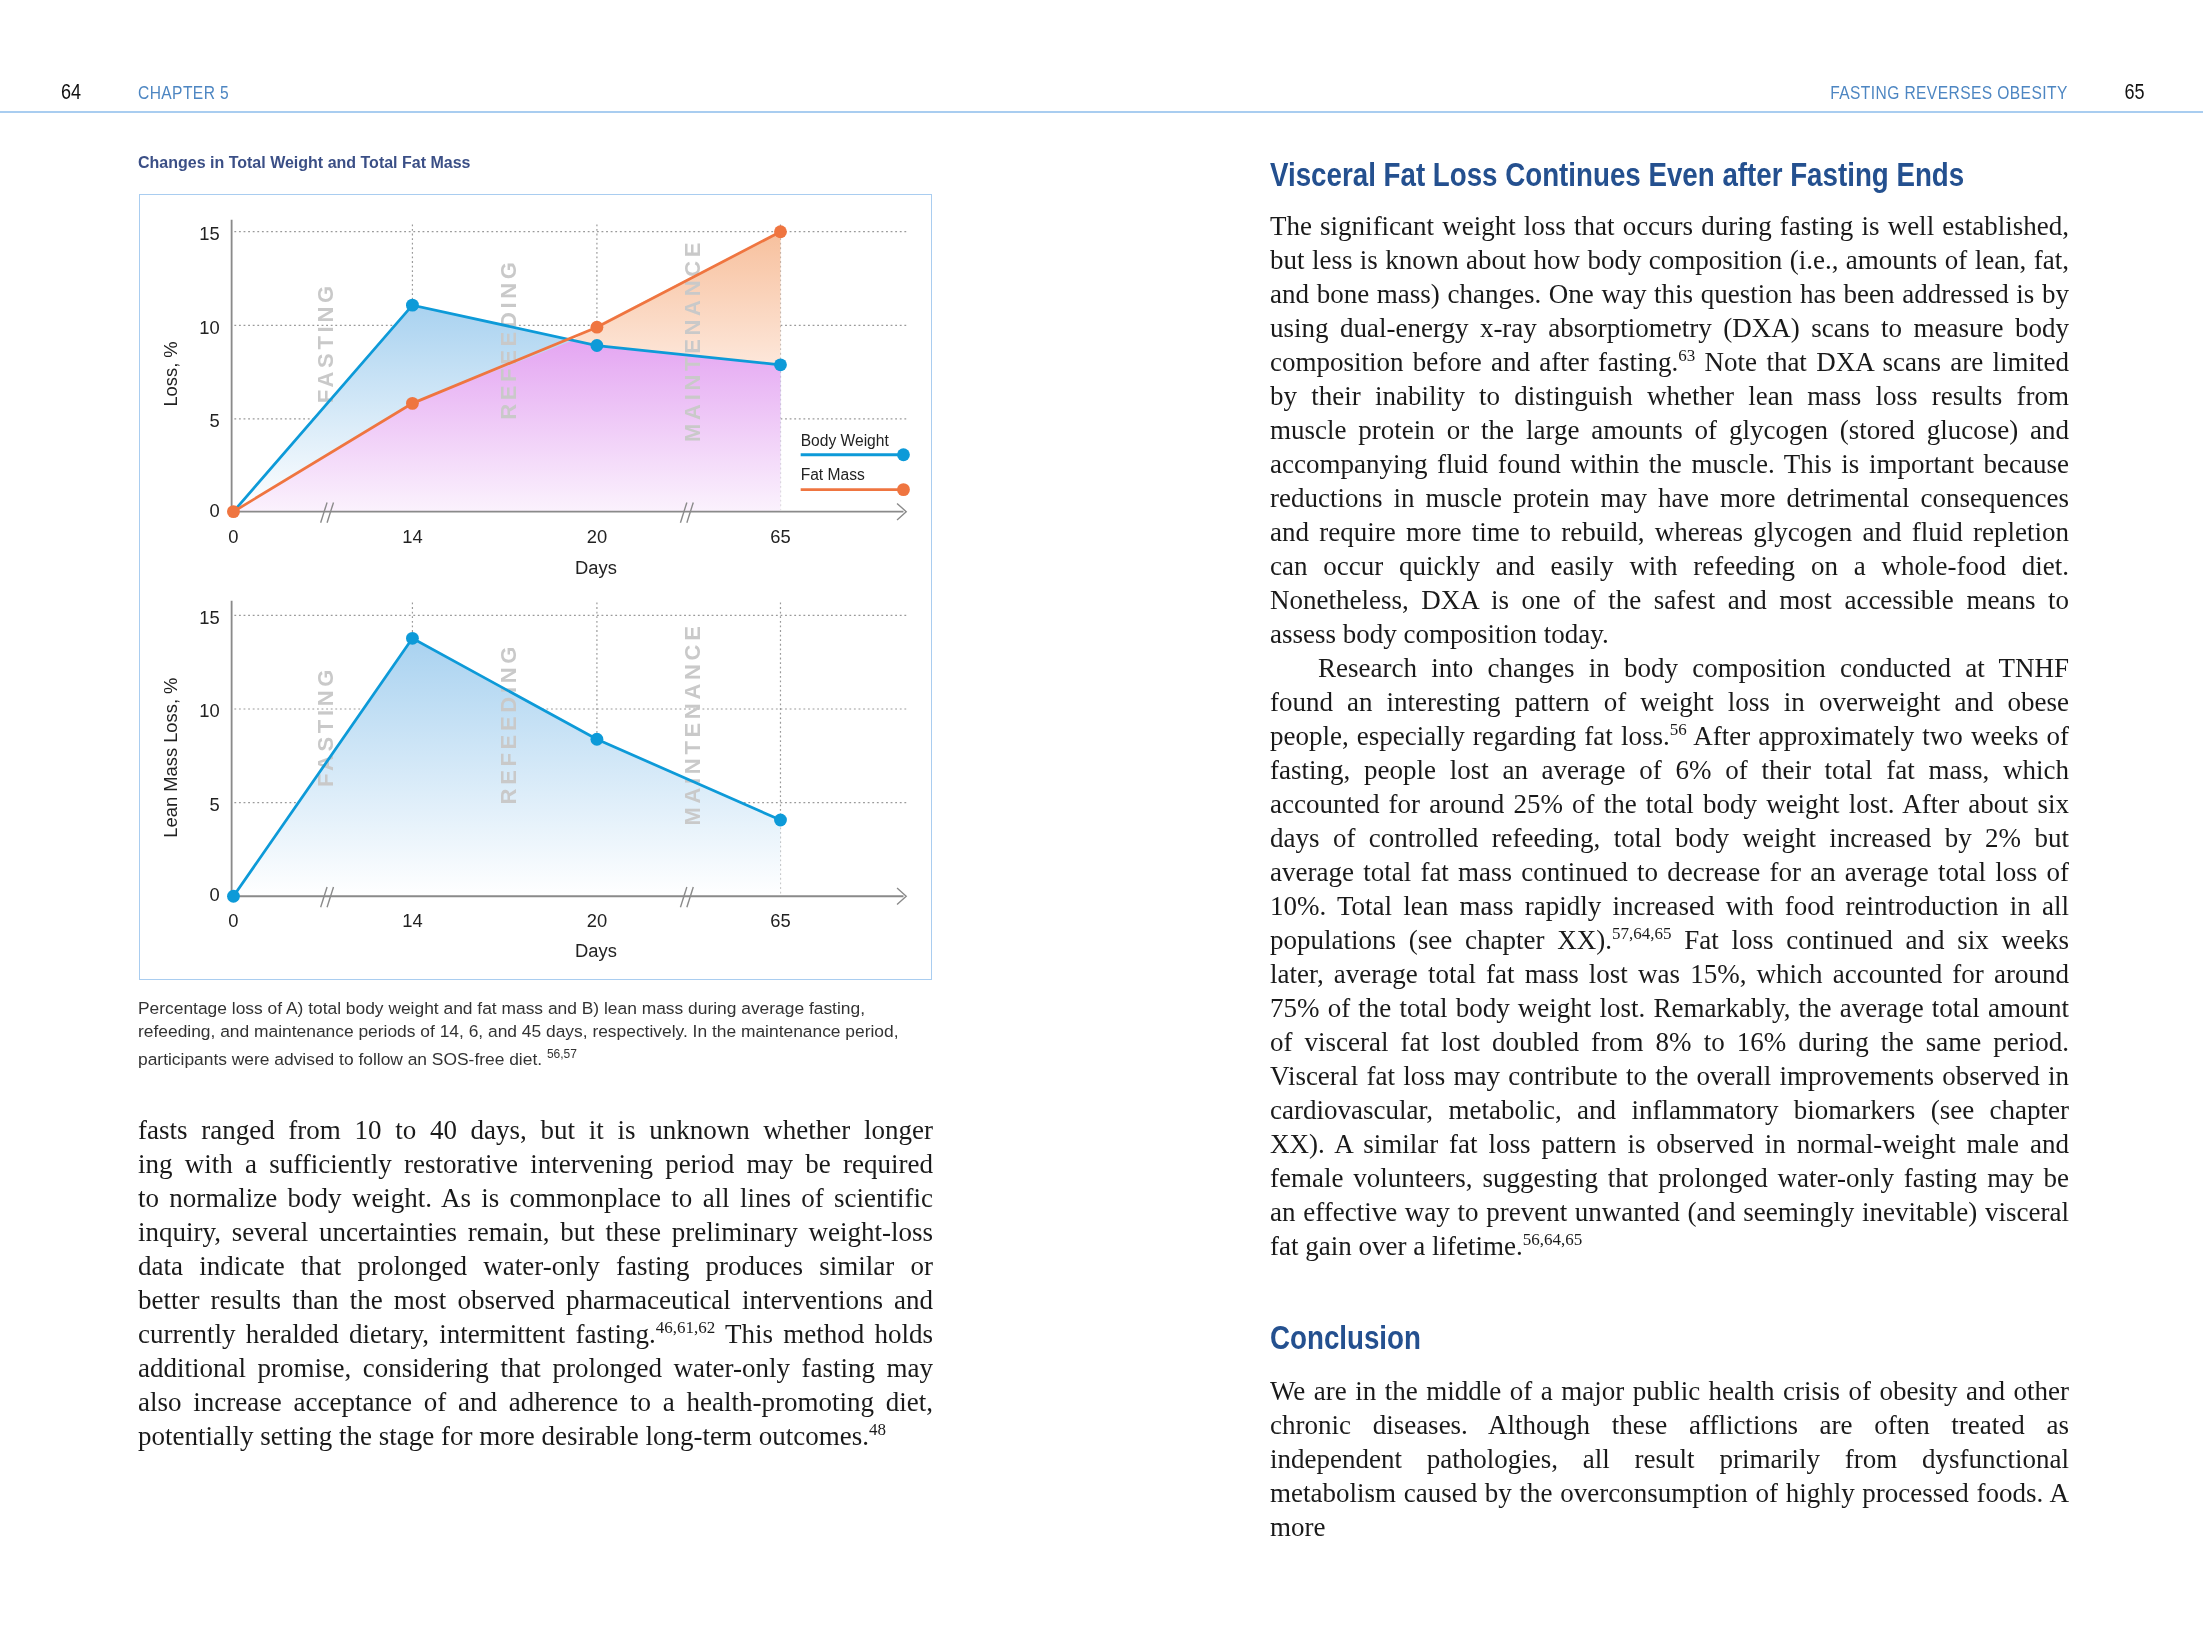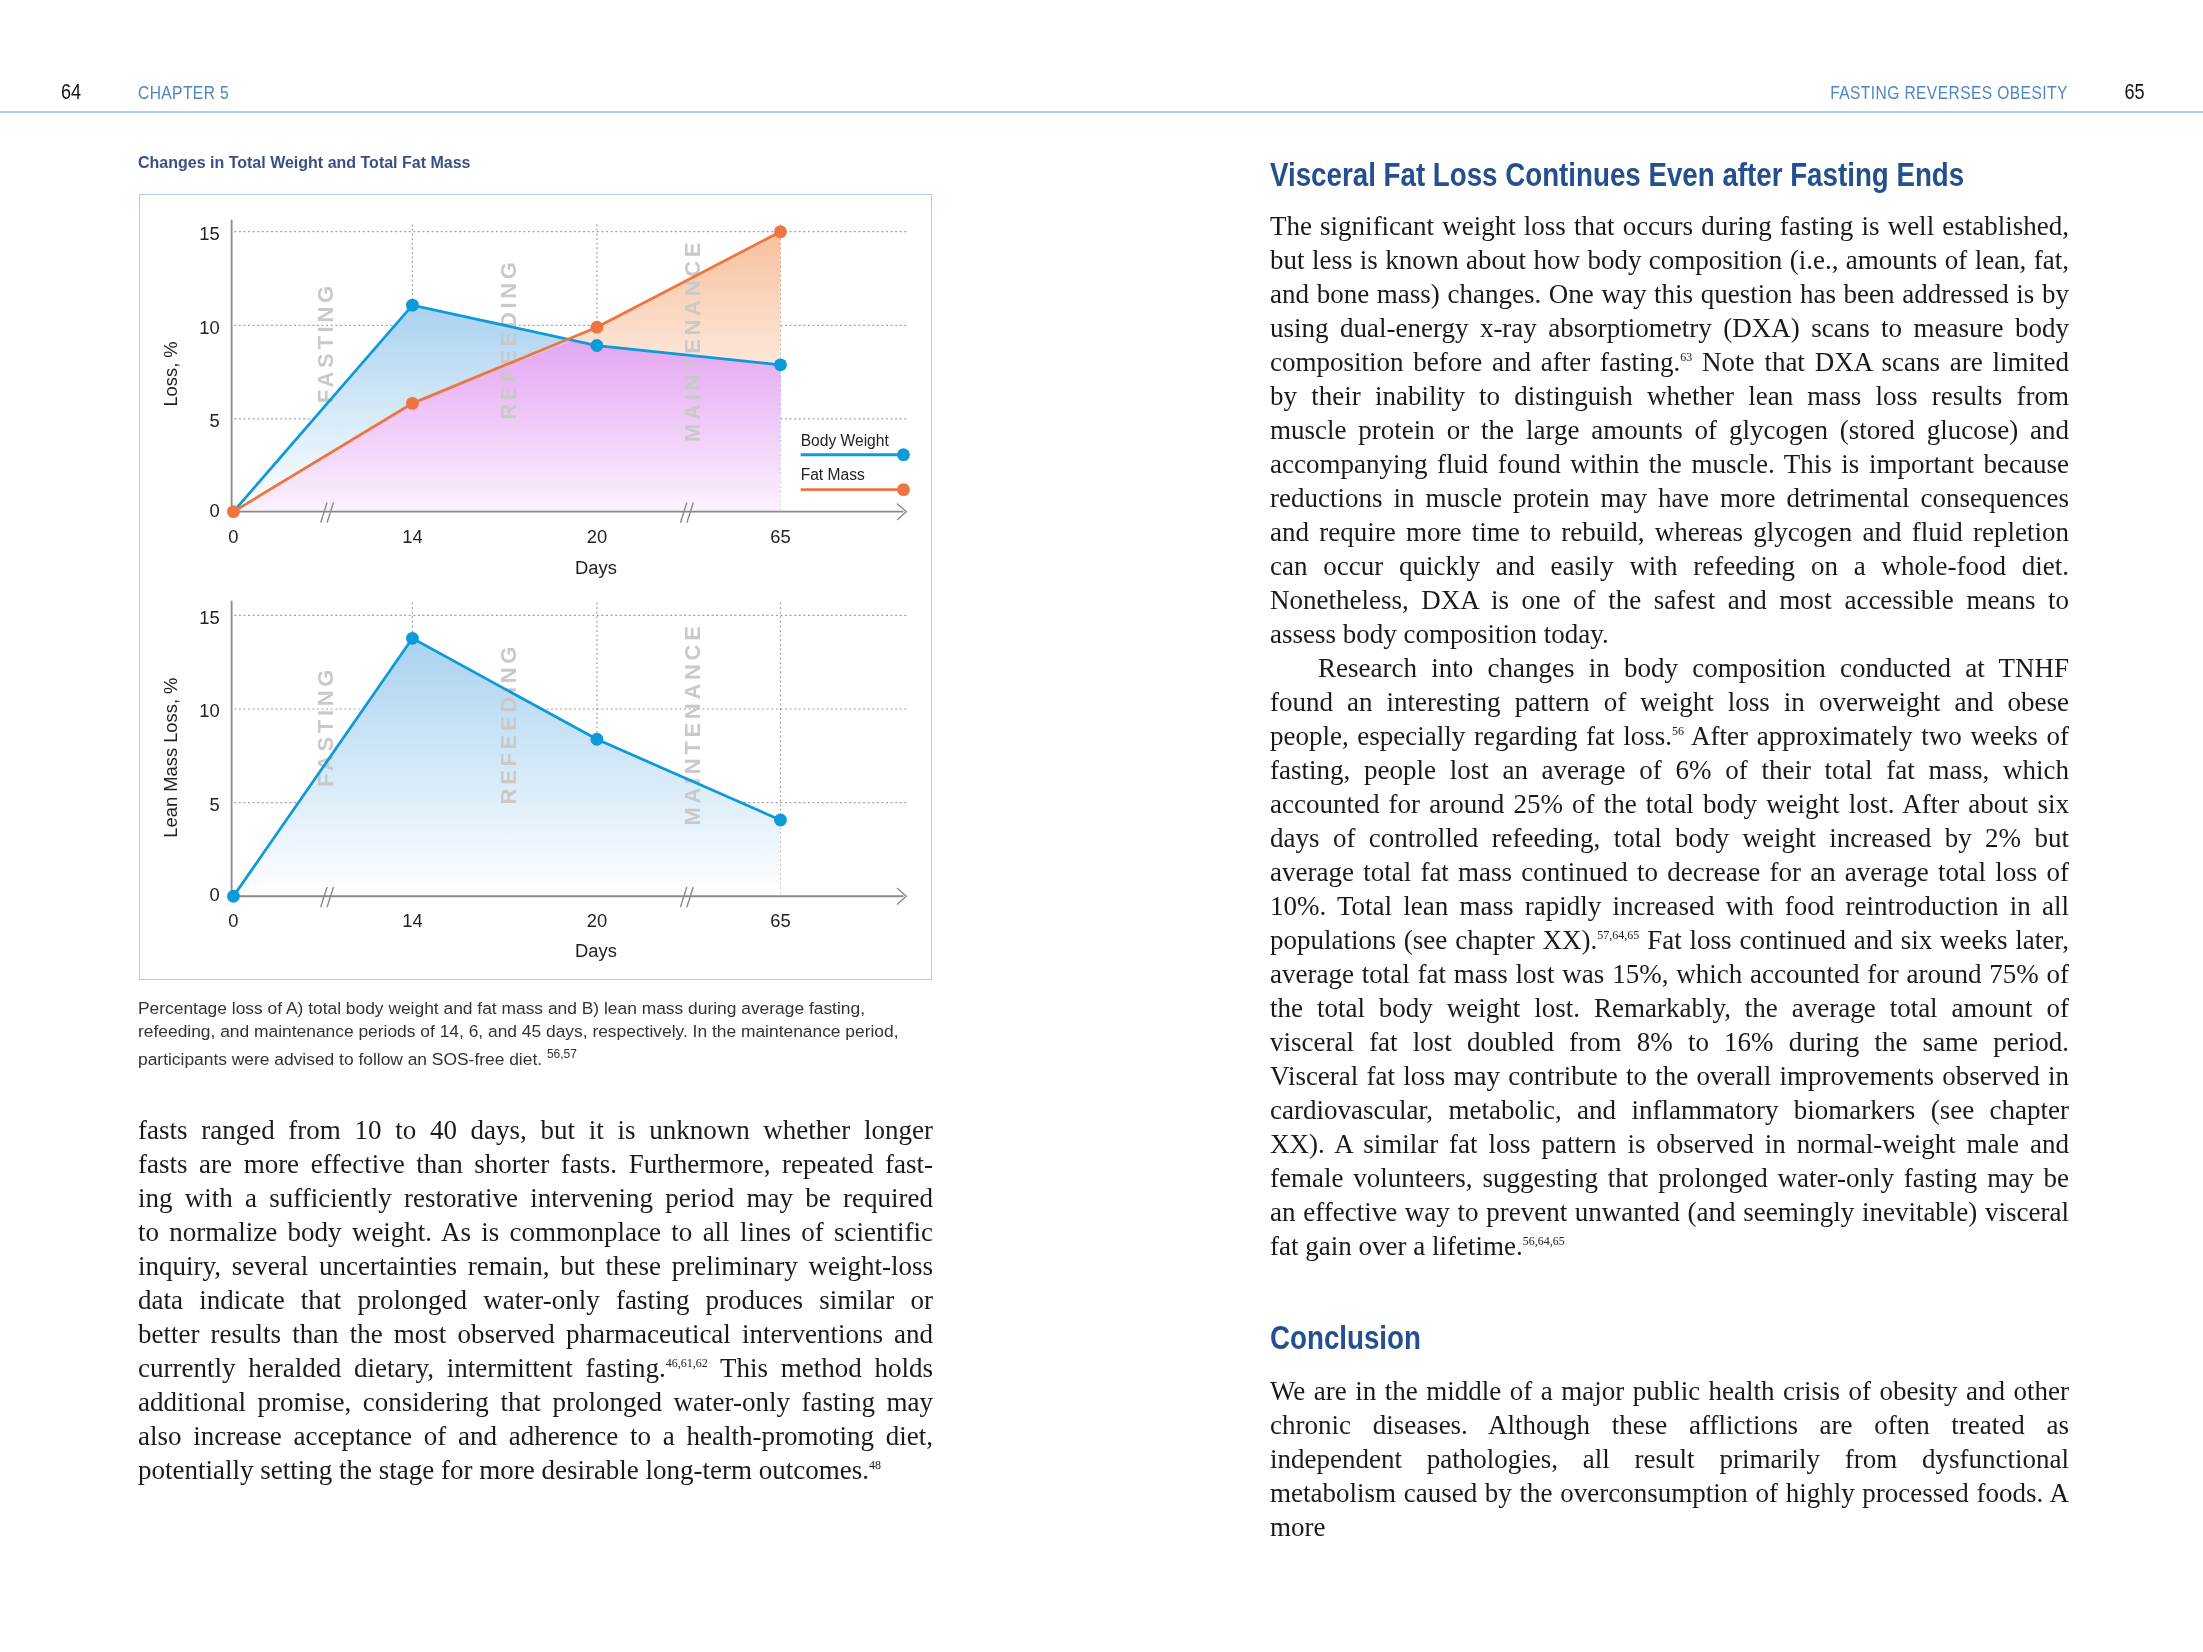--- a/index.html
+++ b/index.html
@@ -8,21 +8,21 @@
   .folio { font-family:"Liberation Sans", sans-serif; font-size:22px; color:#111; transform:scaleX(0.82); transform-origin:left top; }
   .runhead { font-family:"Liberation Sans", sans-serif; font-size:19px; color:#4d86c2; letter-spacing:0.5px; transform:scaleX(0.82); transform-origin:left top; }
   .runhead.right { transform-origin:right top; }
   .folio.right { transform-origin:right top; }
   .rule { left:0; width:2204px; top:111px; height:1.8px; background:#a9cdf0; }
   .fig-title { left:138px; top:154px; font-family:"Liberation Sans", sans-serif; font-weight:bold; font-size:16px; color:#3b4f86; }
   .chart-box { left:139px; top:194px; width:793px; height:786px; border:1.8px solid #a9cdf0; box-sizing:border-box; background:#fff; }
   .caption { left:138px; top:997px; width:799px; font-family:"Liberation Sans", sans-serif; font-size:17.4px; line-height:23px; color:#333; transform-origin:left top; }
   .caption sup { font-size:12px; }
   .body-text { font-family:"Liberation Serif", serif; font-size:27px; line-height:34px; color:#1a1a1a; text-align:justify; }
-  .body-text sup { font-size:12px; line-height:0; }
+  .body-text sup { font-size:17px; line-height:0; }
   .left-col { left:138px; top:1113px; width:795px; }
   .right-col { left:1270px; width:799px; }
   .h2 { font-family:"Liberation Sans", sans-serif; font-weight:bold; font-size:33px; color:#24508f; transform:scaleX(0.84); transform-origin:left top; white-space:nowrap; }
   .indent { text-indent:48px; }
   .p { margin:0; }
   svg text { font-family:"Liberation Sans", sans-serif; }
 </style>
 </head>
 <body>
 
@@ -174,21 +174,20 @@
   </svg>
 </div>
 
 <div class="abs caption">
   <span>Percentage loss of A) total body weight and fat mass and B) lean mass during average fasting, refeeding, and maintenance periods of 14, 6, and 45 days, respectively. In the maintenance period, participants were advised to follow an SOS-free diet.</span>
   <sup>56,57</sup>
 </div>
 
 <div class="abs body-text left-col">
   <div style="text-align-last:justify">fasts ranged from 10 to 40 days, but it is unknown whether longer</div>
-  <div style="text-align-last:justify">fasts are more effective than shorter fasts. Furthermore, repeated fast-</div>
   <div style="text-align-last:justify">ing with a sufficiently restorative intervening period may be required</div>
   <div style="text-align-last:justify">to normalize body weight. As is commonplace to all lines of scientific</div>
   <div style="text-align-last:justify">inquiry, several uncertainties remain, but these preliminary weight-loss</div>
   <div style="text-align-last:justify">data indicate that prolonged water-only fasting produces similar or</div>
   <div style="text-align-last:justify">better results than the most observed pharmaceutical interventions and</div>
   <div style="text-align-last:justify"><span>currently heralded dietary, intermittent fasting.</span><sup>46,61,62</sup><span> This method holds</span></div>
   <div style="text-align-last:justify">additional promise, considering that prolonged water-only fasting may</div>
   <div style="text-align-last:justify">also increase acceptance of and adherence to a health-promoting diet,</div>
   <div><span>potentially setting the stage for more desirable long-term outcomes.</span><sup>48</sup></div>
 </div>

